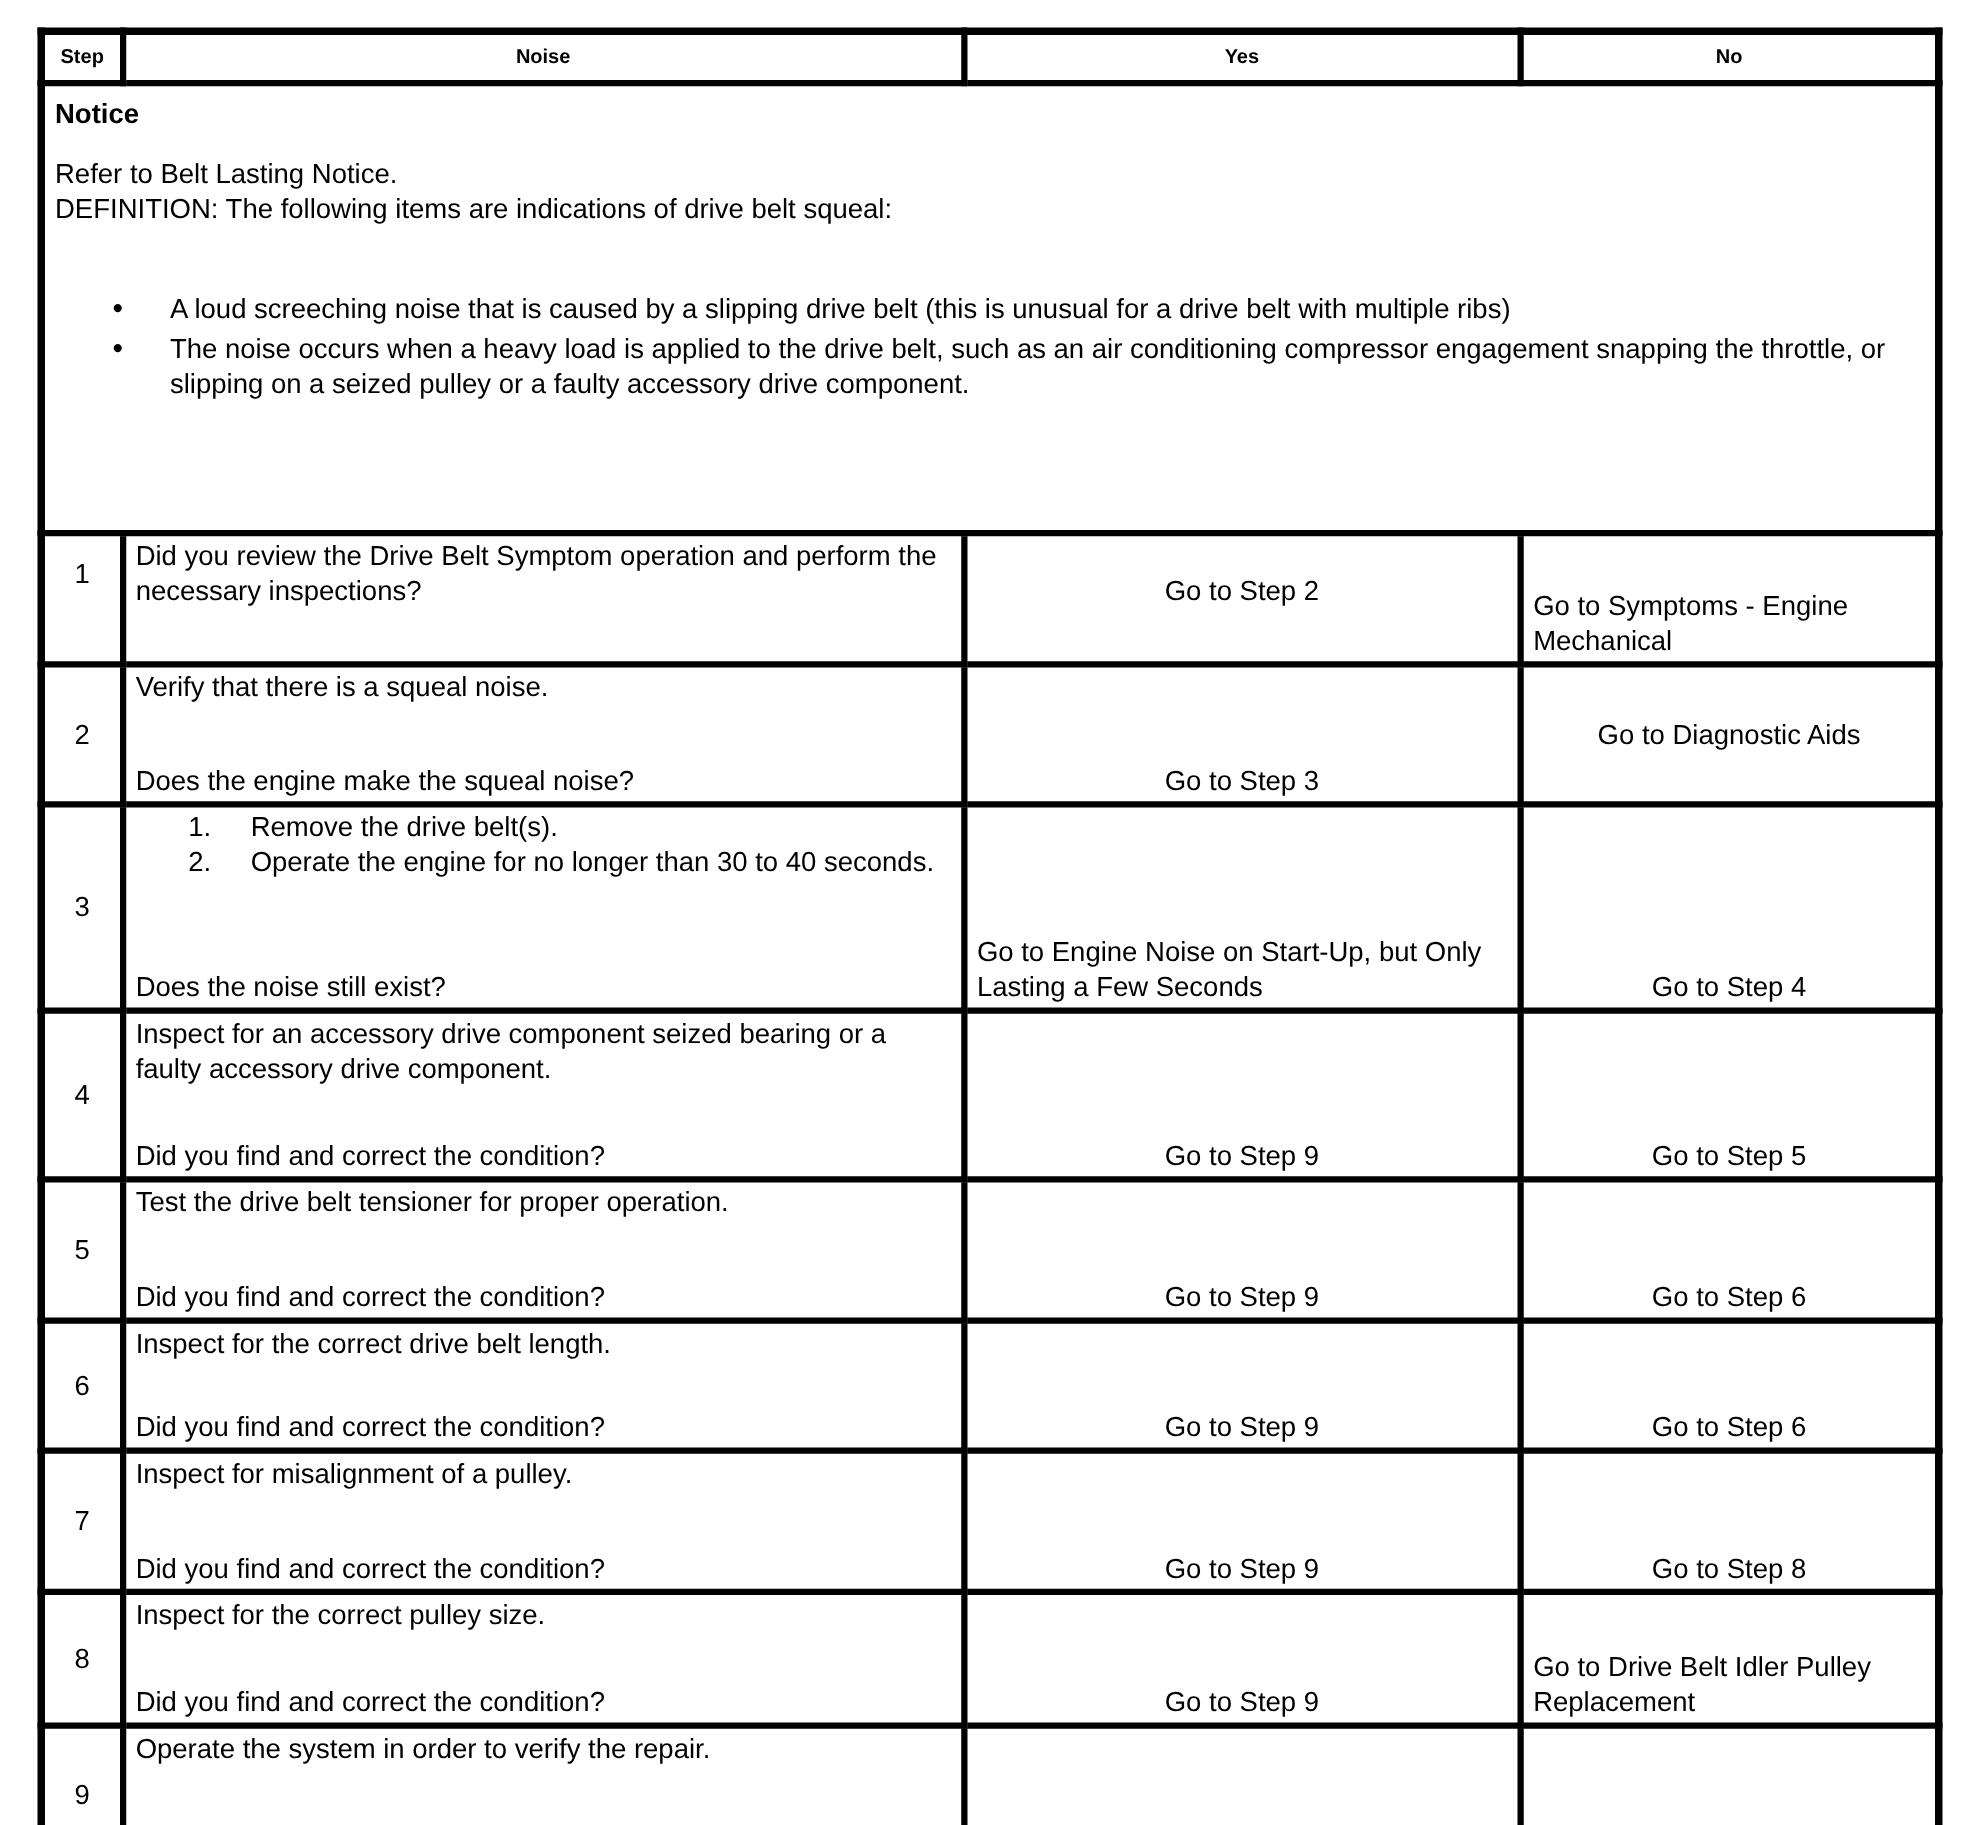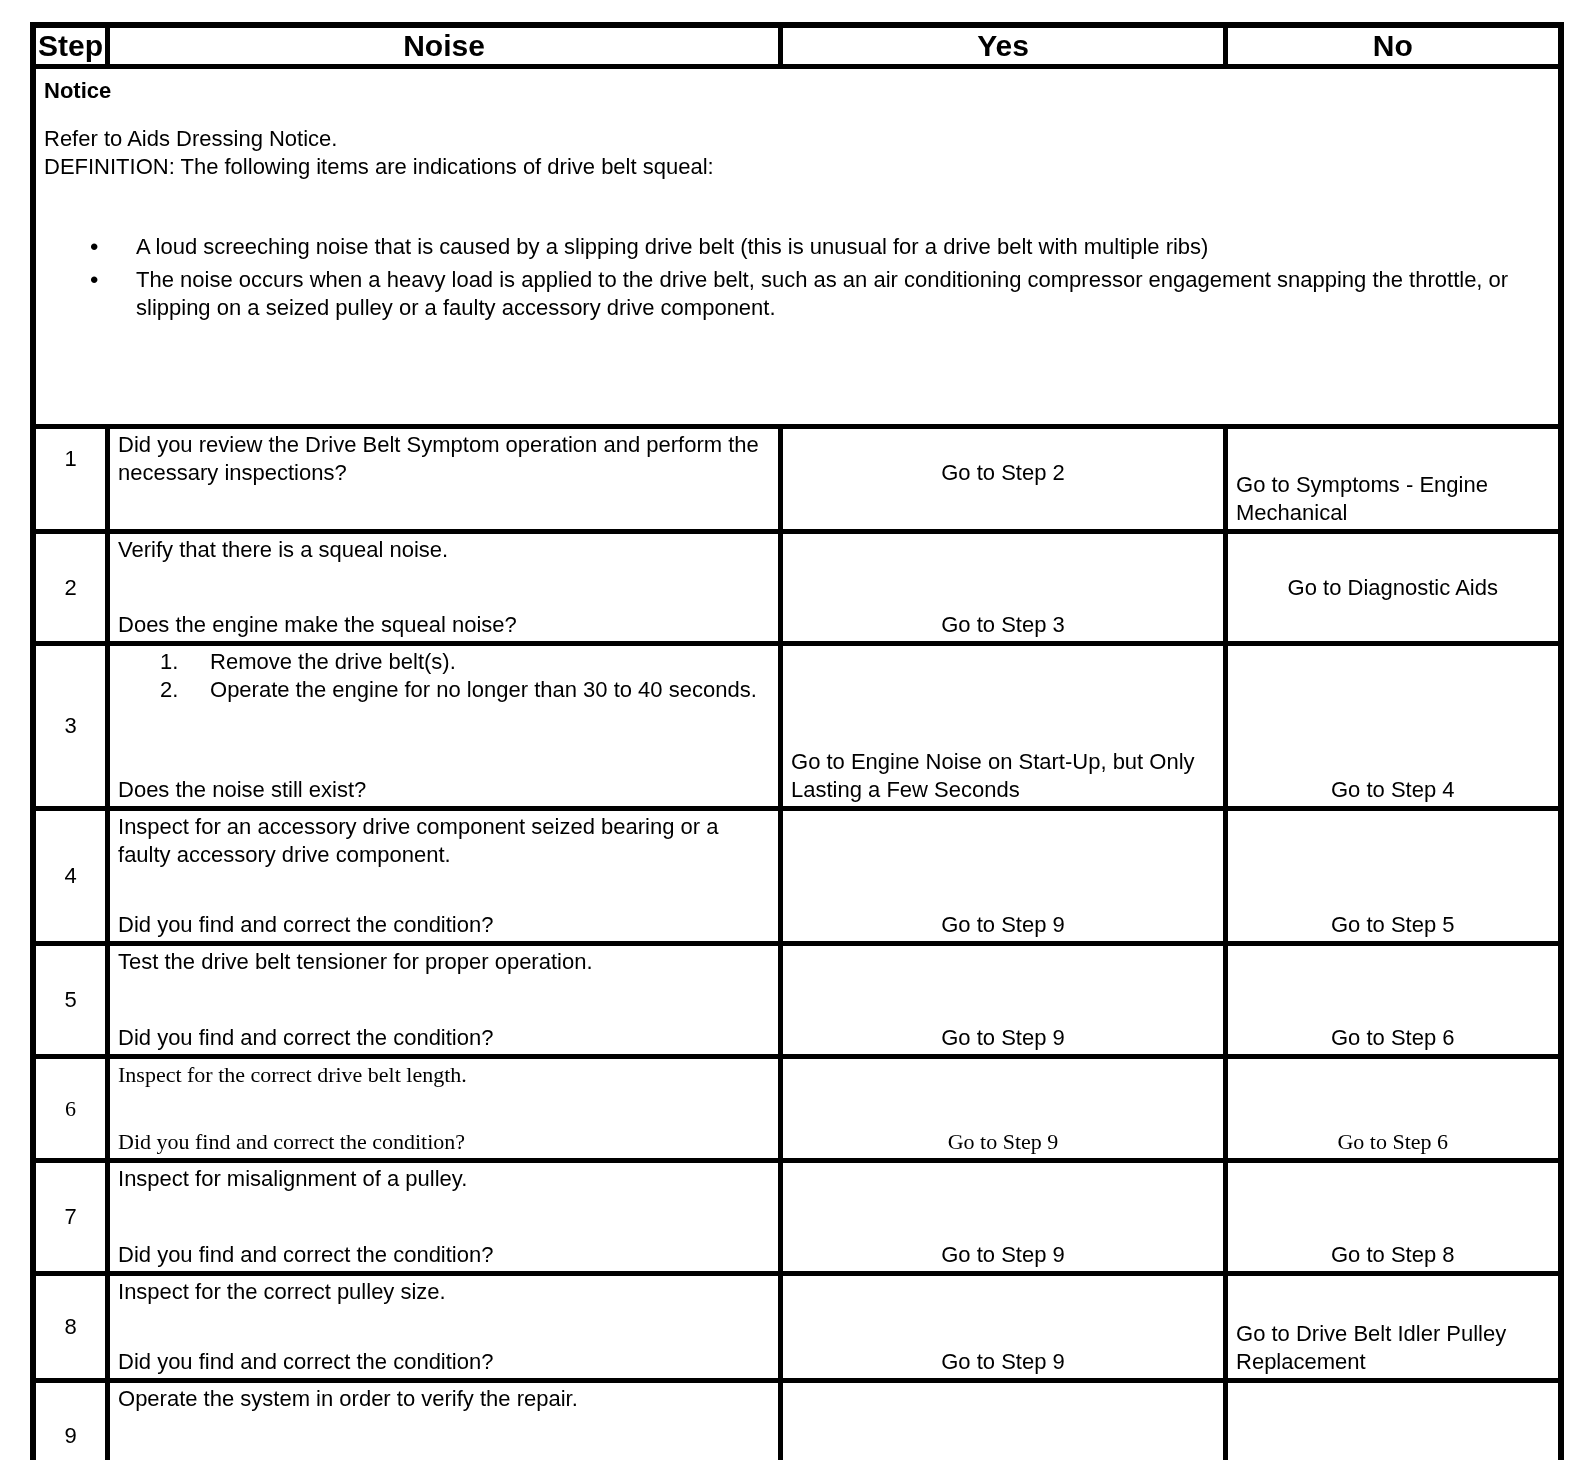--- a/index.html
+++ b/index.html
@@ -14,40 +14,40 @@
     border-collapse: collapse; table-layout: fixed;
     border: 6px solid #000;
   }
   table.diag th, table.diag td {
     border: 5px solid #000;
     padding: 2px 8px;
     vertical-align: top;
     overflow: hidden;
   }
   table.diag th {
-    font-size: 30px; font-weight: bold; text-align: center;
+    font-size: 16px; font-weight: bold; text-align: center;
     padding: 4px 2px;
   }
   
   .cb { display: flex; flex-direction: column; }
   .vt { justify-content: flex-start; margin-top: 40px; }
   .vm { justify-content: center; }
   .vb { justify-content: flex-end; }
   .hc { align-items: center; text-align: center; }
   .hl { align-items: flex-start; text-align: left; }
   .step-box { justify-content: center; align-items: center; text-align: center; }
   .action-box { justify-content: space-between; align-items: stretch; text-align: left; }
   
   .hn { height: 345px; display: block; }
   .h1 { height: 56px; }
   .h2 { height: 103px; gap: 45px; }
   .h3 { height: 156px; }
   .h4 { height: 126px; }
   .h5 { height: 104px; }
-  .h6 { height: 95px; font-family: Liberation Serif, serif; }
+  .h6 { height: 95px; }
   .h7 { height: 104px; }
   .h8 { height: 98px; }
   .h9 { height: 102px; }
   
   .n-title { font-weight: bold; margin-top: 6px; }
   .n-refer { margin-top: 20px; }
   .n-def   { }
   .n-bullets { margin-top: 52px; }
   .bullet-row { display: flex; margin-bottom: 4px; }
   .bullet-dot { width: 46px; margin-left: 46px; flex-shrink: 0; }
@@ -74,21 +74,21 @@
     <th>Step</th>
     <th>Noise</th>
     <th>Yes</th>
     <th>No</th>
   </tr>
 
   <tr>
     <td colspan="4">
       <div class="cb hn">
         <div class="n-title">Notice</div>
-        <div class="n-refer">Refer to Aids Dressing Notice.</div>
+        <div class="n-refer">Refer to Belt Lasting Notice.</div>
         <div class="n-def">DEFINITION: The following items are indications of drive belt squeal:</div>
         <div class="n-bullets">
           <div class="bullet-row">
             <span class="bullet-dot"></span>
             <span class="bullet-text">A loud screeching noise that is caused by a slipping drive belt (this is unusual for a drive belt with multiple ribs)</span>
           </div>
           <div class="bullet-row">
             <span class="bullet-dot"></span>
             <span class="bullet-text">The noise occurs when a heavy load is applied to the drive belt, such as an air conditioning compressor engagement snapping the throttle, or slipping on a seized pulley or a faulty accessory drive component.</span>
           </div>

